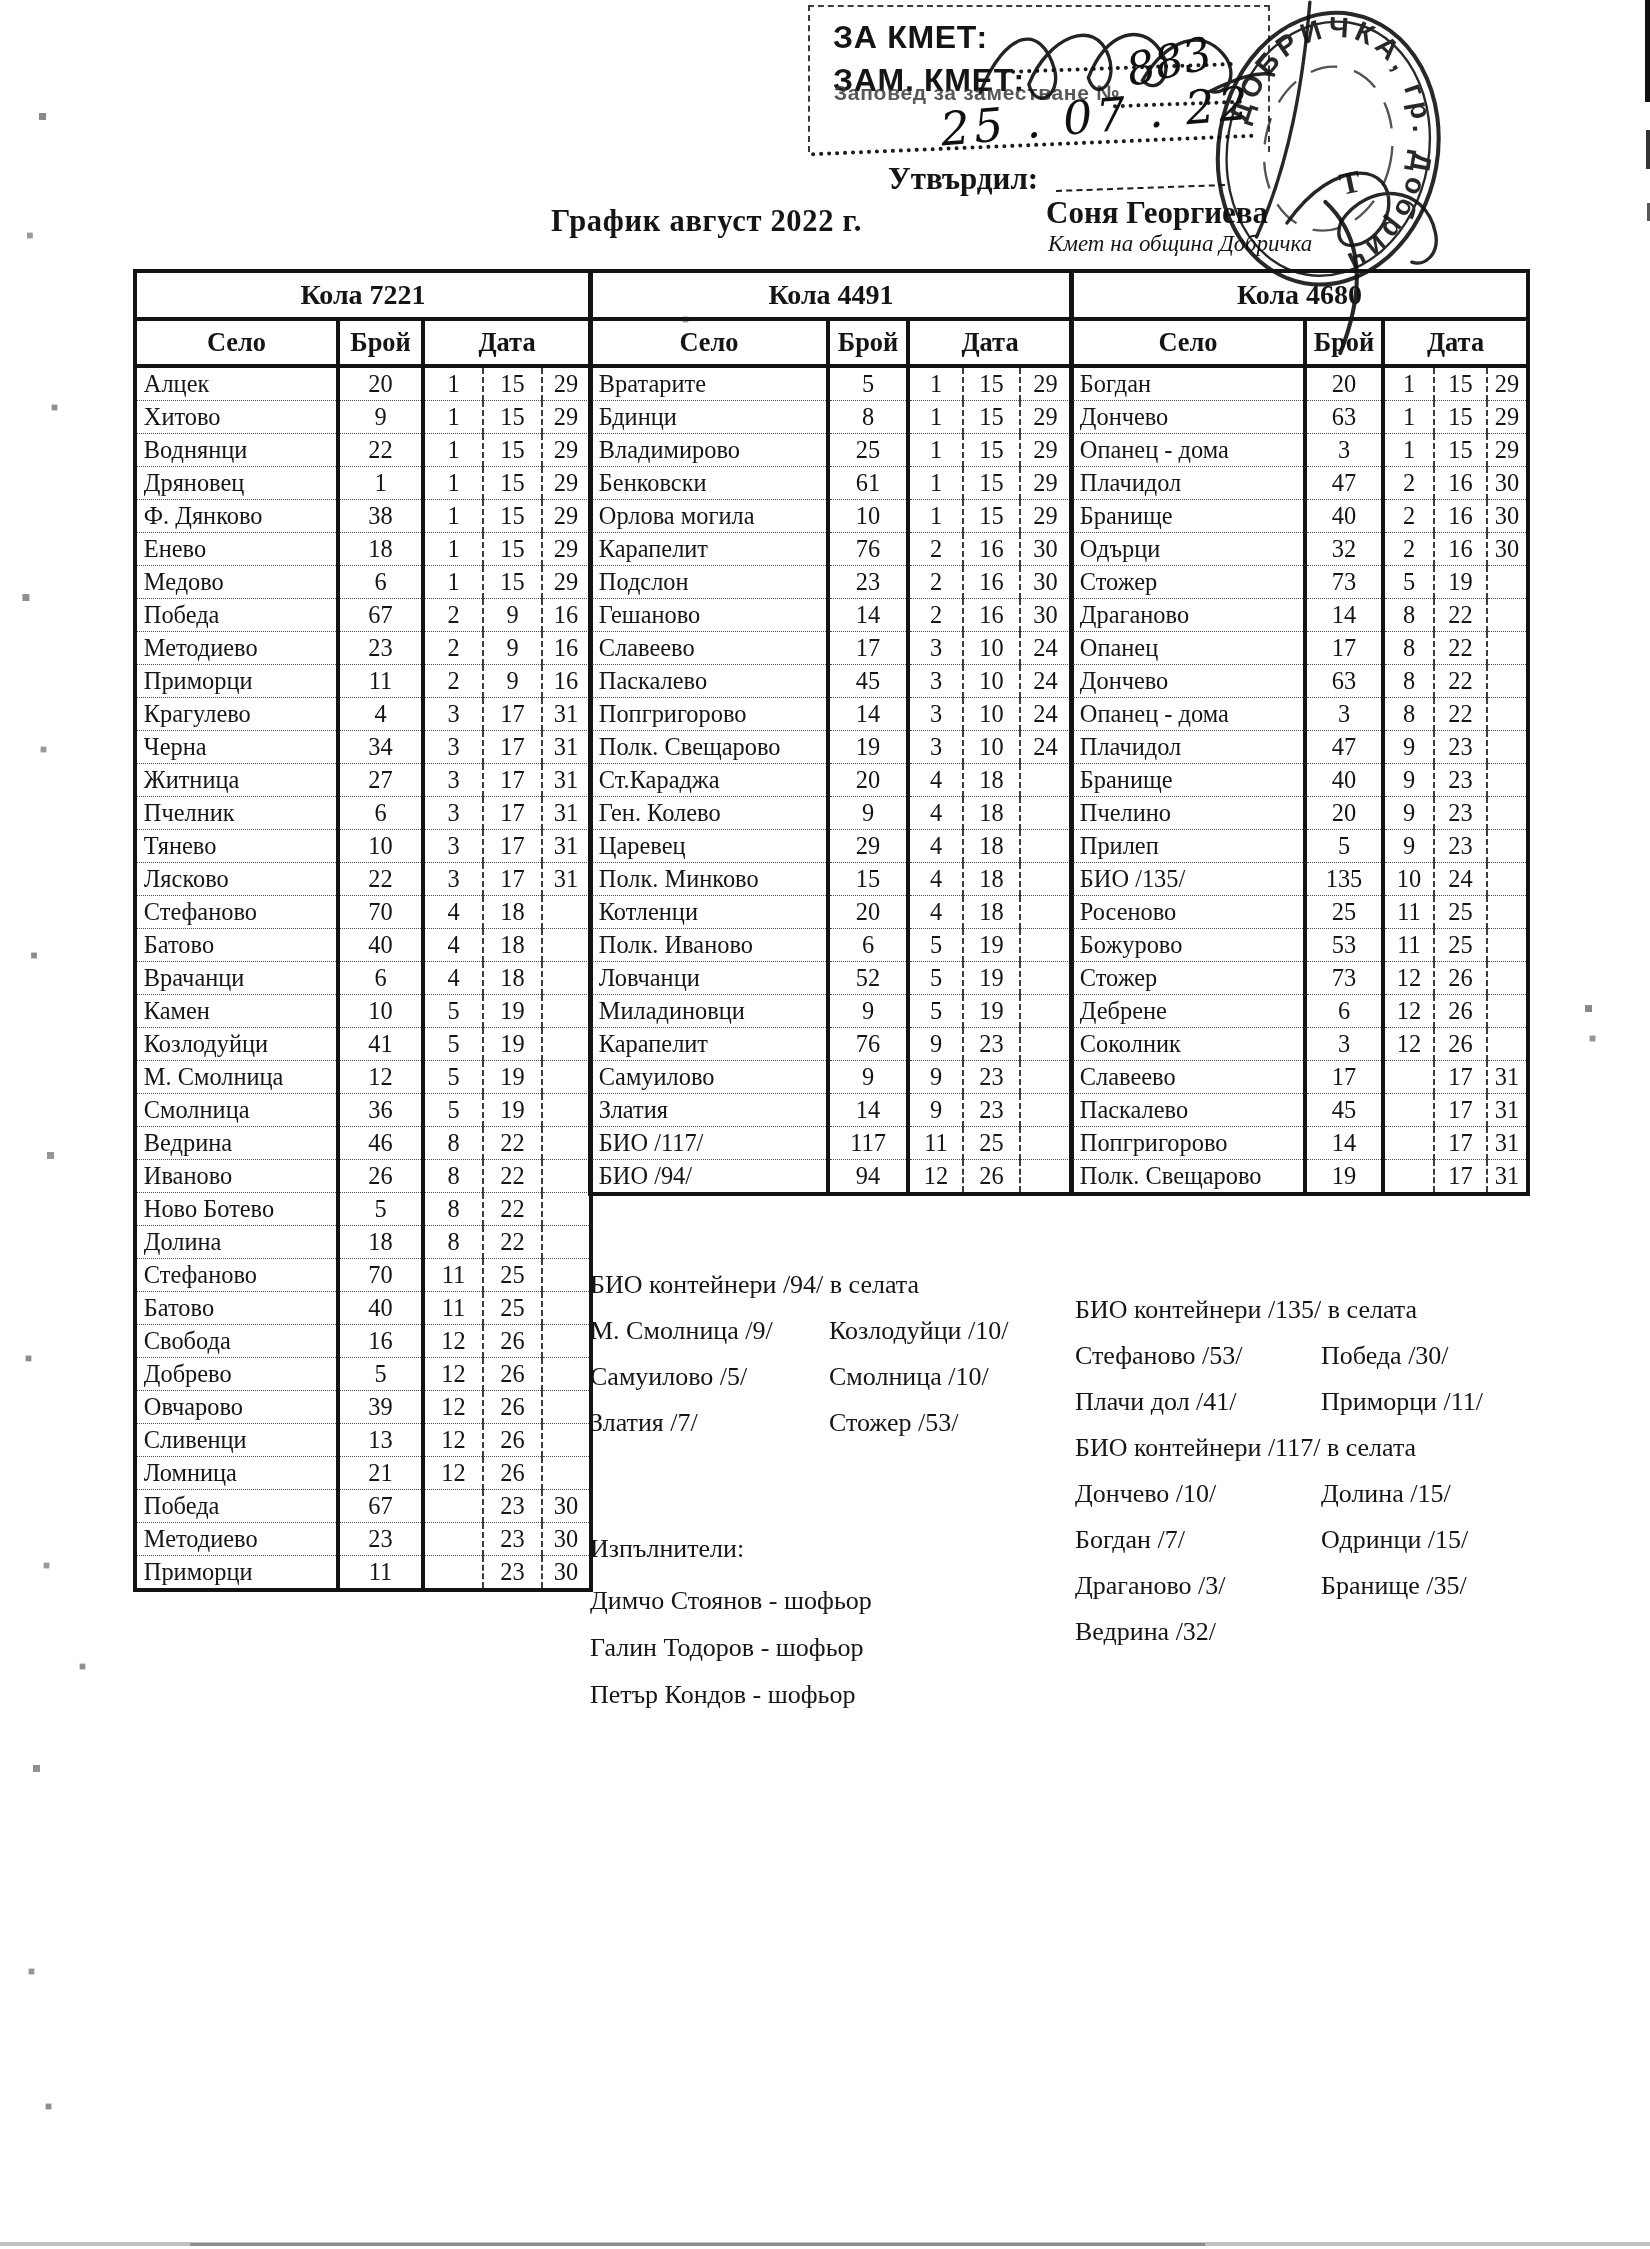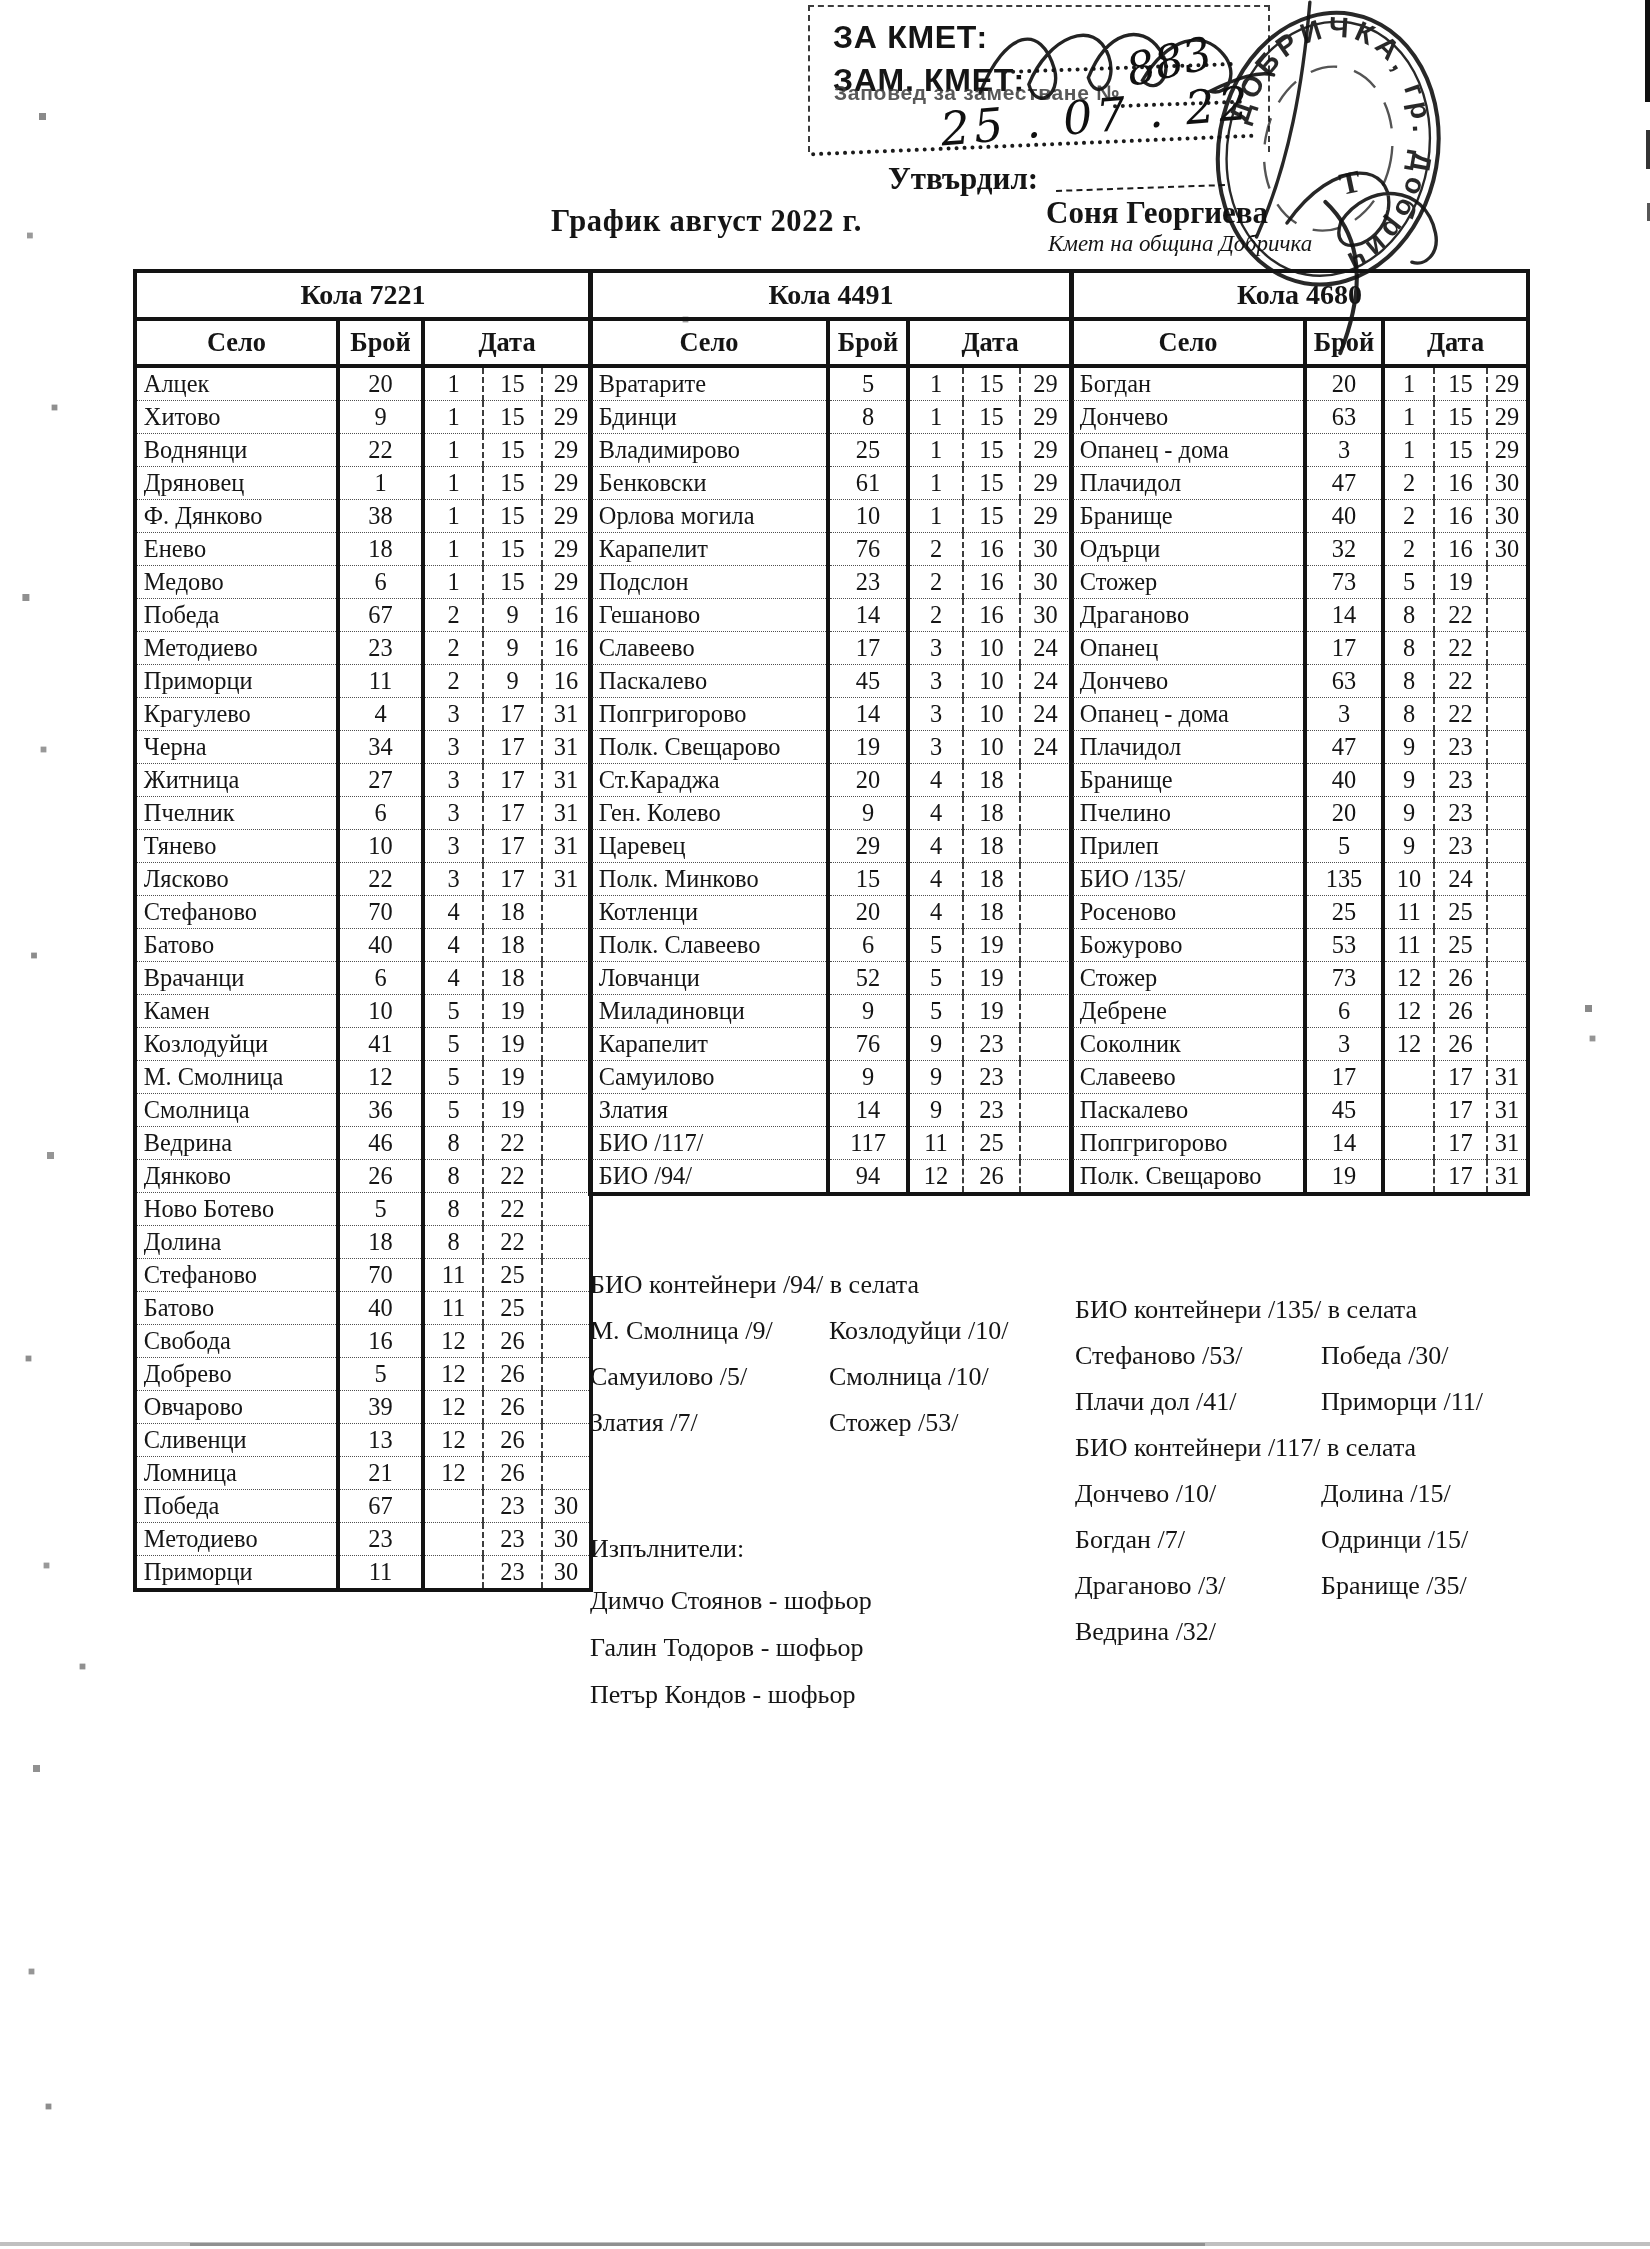--- a/index.html
+++ b/index.html
@@ -281,21 +281,21 @@
             <td class="d3"></td>
           </tr>
           <tr class="data">
             <td class="name">Ведрина</td>
             <td class="count">46</td>
             <td class="d1">8</td>
             <td class="d2">22</td>
             <td class="d3"></td>
           </tr>
           <tr class="data">
-            <td class="name">Дянково</td>
+            <td class="name">Иваново</td>
             <td class="count">26</td>
             <td class="d1">8</td>
             <td class="d2">22</td>
             <td class="d3"></td>
           </tr>
           <tr class="data">
             <td class="name">Ново Ботево</td>
             <td class="count">5</td>
             <td class="d1">8</td>
             <td class="d2">22</td>
@@ -512,21 +512,21 @@
             <td class="d3"></td>
           </tr>
           <tr class="data">
             <td class="name">Котленци</td>
             <td class="count">20</td>
             <td class="d1">4</td>
             <td class="d2">18</td>
             <td class="d3"></td>
           </tr>
           <tr class="data">
-            <td class="name">Полк. Славеево</td>
+            <td class="name">Полк. Иваново</td>
             <td class="count">6</td>
             <td class="d1">5</td>
             <td class="d2">19</td>
             <td class="d3"></td>
           </tr>
           <tr class="data">
             <td class="name">Ловчанци</td>
             <td class="count">52</td>
             <td class="d1">5</td>
             <td class="d2">19</td>

